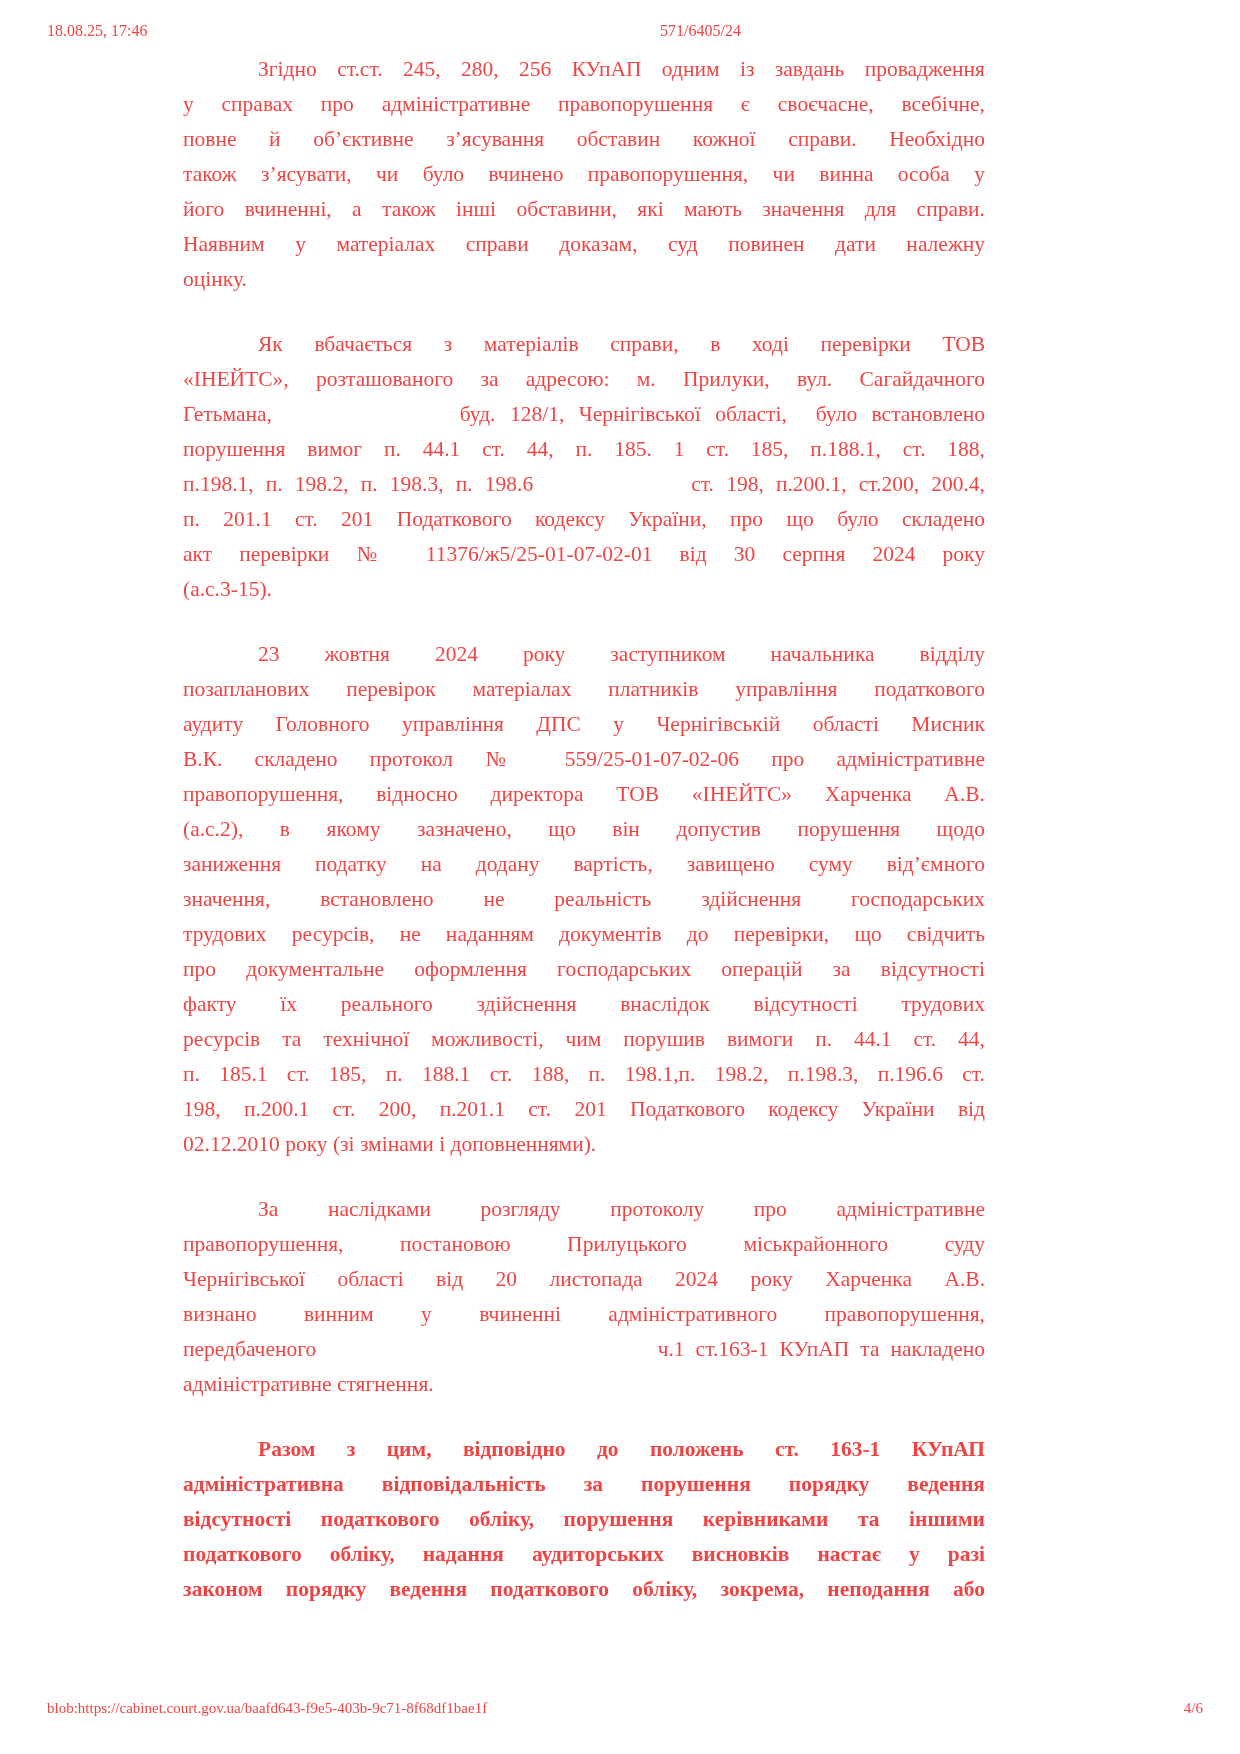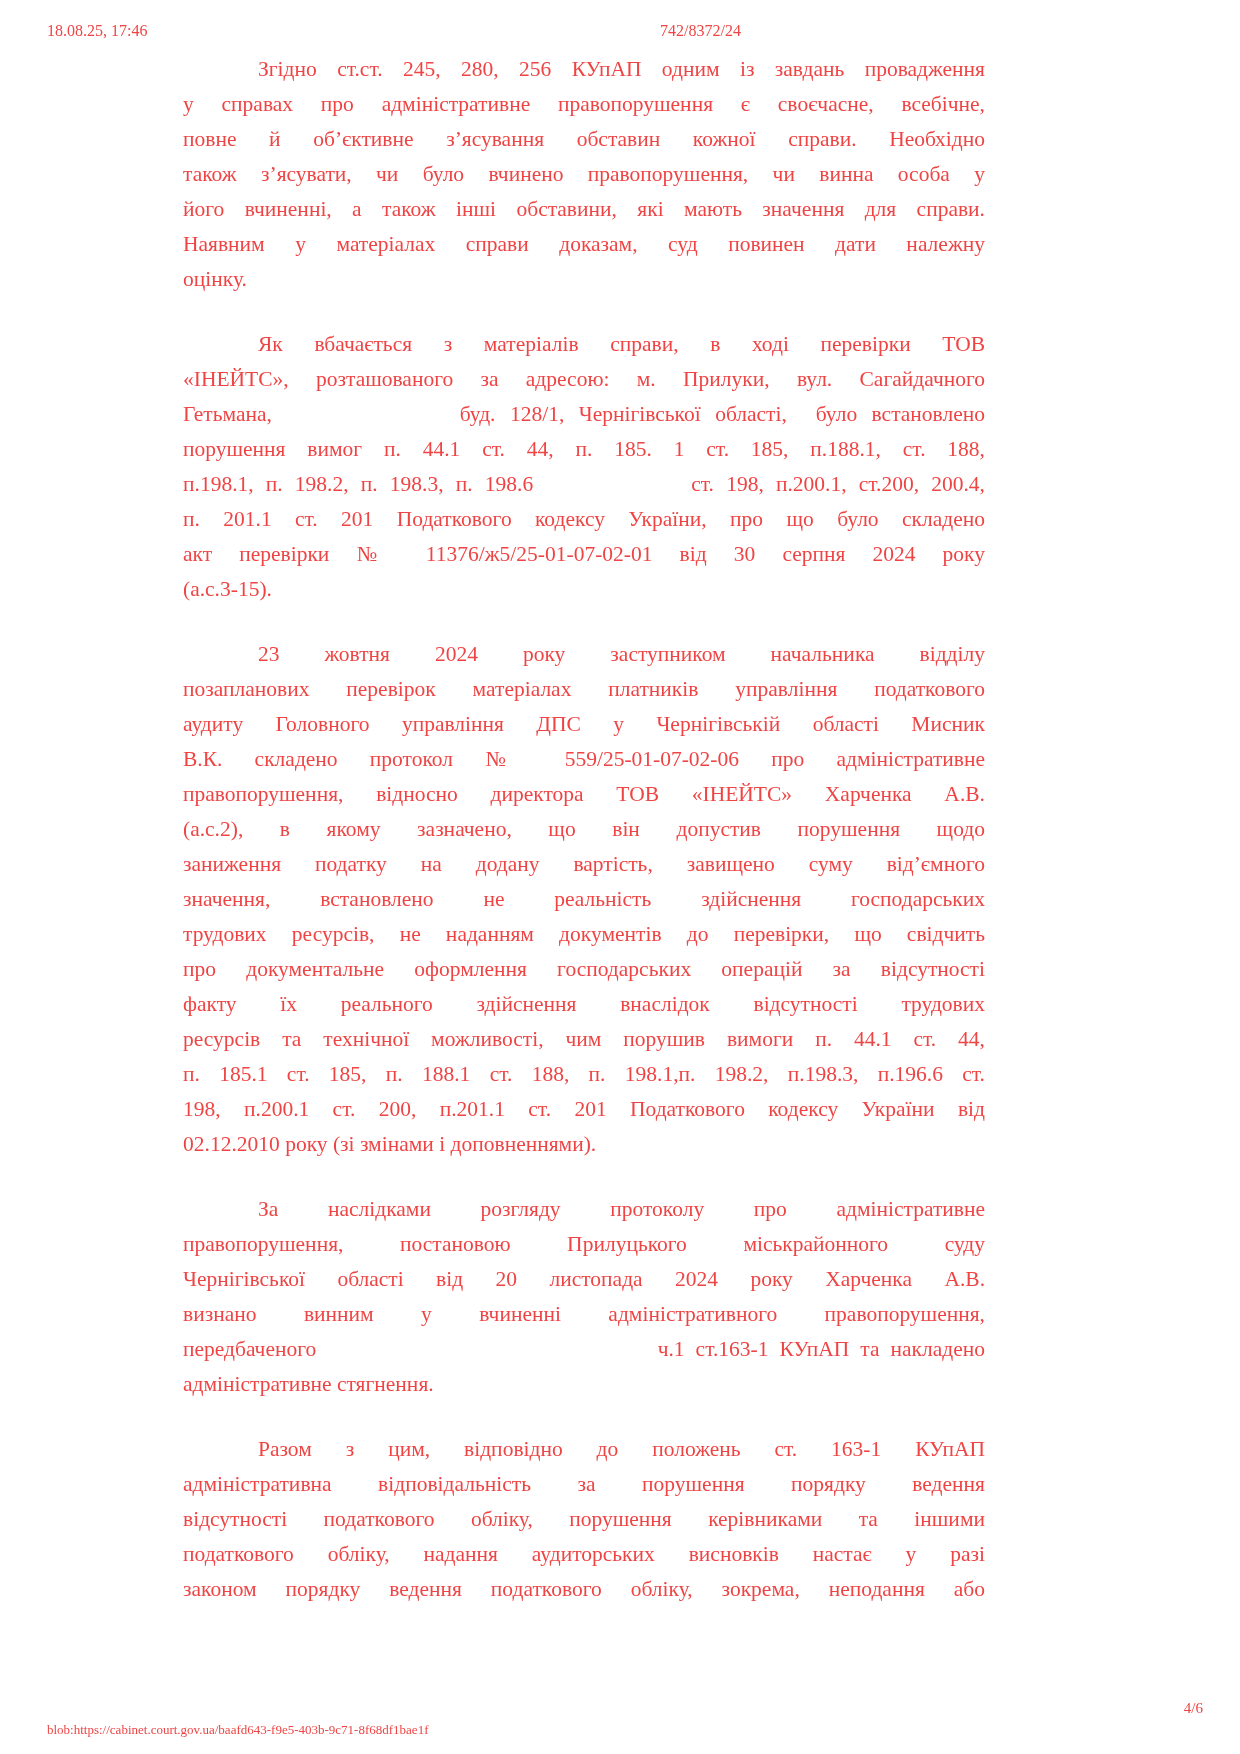--- a/index.html
+++ b/index.html
@@ -34,58 +34,58 @@
     position: absolute;
     left: 183px;
     top: 52px;
     width: 802px;
   }
   .paragraph {
     margin: 0 0 30px 0;
   }
   .paragraph:last-child {
     margin-bottom: 15px;
+    font-weight: bold;
   }
   .line {
     font-size: 21.5px;
     line-height: 35px;
     text-align: justify;
     text-align-last: justify;
     white-space: normal;
   }
   .line.first {
     text-indent: 75px;
   }
   .line.para-end {
     text-align-last: left;
   }
   .ftr-left {
     position: absolute;
     left: 47px;
     top: 1700px;
-    font-size: 13px;
+    font-size: 15px;
     white-space: nowrap;
-    margin-top: 22px;
   }
   .ftr-right {
     position: absolute;
     right: 37px;
     top: 1700px;
     font-size: 15px;
     white-space: nowrap;
   }
 </style>
 </head>
 <body>
 
 <div class="page">
 
   <div>
     <span class="hdr-left">18.08.25, 17:46</span>
-    <span class="hdr-center">742/8372/24</span>
+    <span class="hdr-center">571/6405/24</span>
   </div>
 
   <div class="doc-body" id="doc-body">
       <div class="paragraph">
         <div class="line first">Згідно ст.ст. 245, 280, 256 КУпАП одним із завдань провадження</div>
         <div class="line">у справах про адміністративне правопорушення є своєчасне, всебічне,</div>
         <div class="line">повне й об’єктивне з’ясування обставин кожної справи. Необхідно</div>
         <div class="line">також з’ясувати, чи було вчинено правопорушення, чи винна особа у</div>
         <div class="line">його вчиненні, а також інші обставини, які мають значення для справи.</div>
         <div class="line">Наявним у матеріалах справи доказам, суд повинен дати належну</div>

